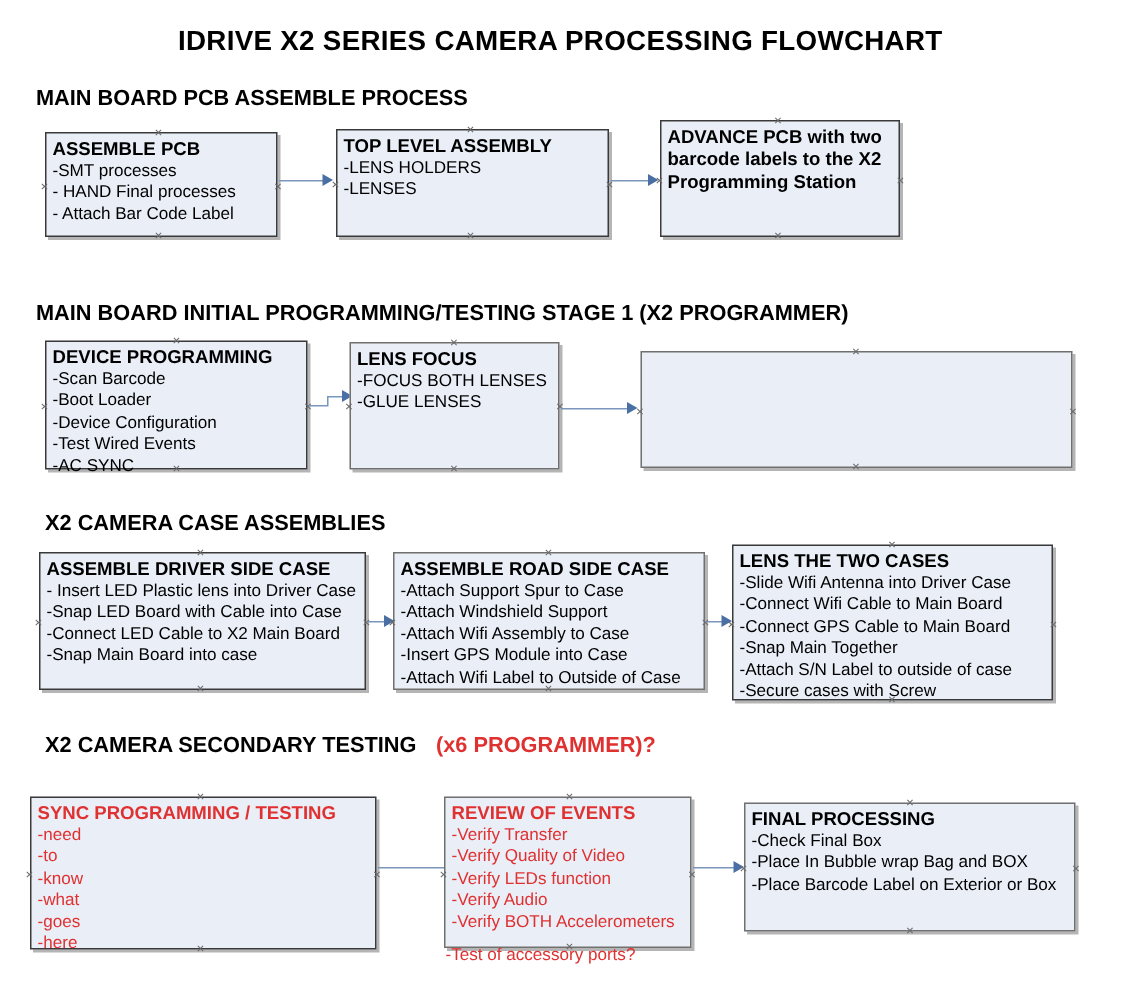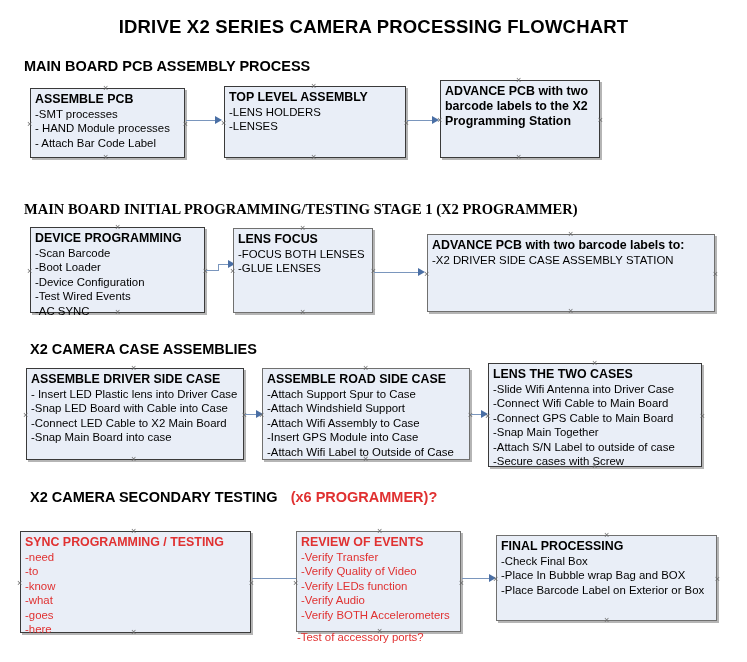--- a/index.html
+++ b/index.html
@@ -85,27 +85,27 @@
     user-select:none;
   }
 </style>
 </head>
 <body>
 
 <div id="canvas">
 
   <div class="page-title">IDRIVE X2  SERIES CAMERA PROCESSING FLOWCHART</div>
 
-  <div class="section-head" style="left:24px;top:58px;">MAIN BOARD PCB ASSEMBLY PROCESS</div>
+  <div class="section-head" style="left:24px;top:58px;">MAIN BOARD PCB ASSEMBLE PROCESS</div>
 
   <div class="box" style="left:30px;top:88px;width:155px;height:70px;">
     <div class="box-inner">
       <div class="box-title">ASSEMBLE PCB</div>
       <div class="box-line">-SMT processes</div>
-      <div class="box-line">- HAND Module processes</div>
+      <div class="box-line">- HAND Final processes</div>
       <div class="box-line">- Attach Bar Code Label</div>
     </div>
     <span class="xh" style="left:72px;top:-5px;">×</span>
     <span class="xh" style="left:72px;bottom:-5px;">×</span>
     <span class="xh" style="left:-4px;top:31px;">×</span>
     <span class="xh" style="right:-4px;top:31px;">×</span>
   </div>
 
   <div class="conn" style="left:186px;top:120px;width:30px;"></div>
   <div class="arrow" style="left:215px;top:116px;"></div>
@@ -128,21 +128,21 @@
   <div class="box" style="left:440px;top:80px;width:160px;height:78px;">
     <div class="box-inner">
       <div class="box-title wrap">ADVANCE PCB with two barcode labels to the  X2 Programming Station</div>
     </div>
     <span class="xh" style="left:75px;top:-5px;">×</span>
     <span class="xh" style="left:75px;bottom:-5px;">×</span>
     <span class="xh" style="left:-4px;top:35px;">×</span>
     <span class="xh" style="right:-4px;top:35px;">×</span>
   </div>
 
-  <div class="section-head" style="left:24px;top:201px;font-family:Liberation Serif, serif;">MAIN BOARD INITIAL PROGRAMMING/TESTING STAGE 1 (X2 PROGRAMMER)</div>
+  <div class="section-head" style="left:24px;top:201px;">MAIN BOARD INITIAL PROGRAMMING/TESTING STAGE 1 (X2 PROGRAMMER)</div>
 
   <div class="box" style="left:30px;top:227px;width:175px;height:86px;">
     <div class="box-inner">
       <div class="box-title">DEVICE PROGRAMMING</div>
       <div class="box-line">-Scan Barcode</div>
       <div class="box-line">-Boot Loader</div>
       <div class="box-line">-Device Configuration</div>
       <div class="box-line">-Test Wired Events</div>
       <div class="box-line">-AC SYNC</div>
     </div>
@@ -166,24 +166,20 @@
     <span class="xh" style="left:66px;top:-5px;">×</span>
     <span class="xh" style="left:66px;bottom:-5px;">×</span>
     <span class="xh" style="left:-4px;top:38px;">×</span>
     <span class="xh" style="right:-4px;top:38px;">×</span>
   </div>
 
   <div class="conn" style="left:374px;top:272px;width:45px;"></div>
   <div class="arrow" style="left:418px;top:268px;"></div>
 
   <div class="box grayborder" style="left:427px;top:234px;width:288px;height:78px;">
-    <div class="box-inner">
-      <div class="box-title">ADVANCE PCB with two barcode labels to:</div>
-      <div class="box-line">-X2 DRIVER  SIDE  CASE  ASSEMBLY STATION</div>
-    </div>
     <span class="xh" style="left:140px;top:-5px;">×</span>
     <span class="xh" style="left:140px;bottom:-5px;">×</span>
     <span class="xh" style="left:-4px;top:35px;">×</span>
     <span class="xh" style="right:-4px;top:35px;">×</span>
   </div>
 
   <div class="section-head" style="left:30px;top:341px;">X2 CAMERA CASE ASSEMBLIES</div>
 
   <div class="box" style="left:26px;top:368px;width:218px;height:92px;">
     <div class="box-inner">

